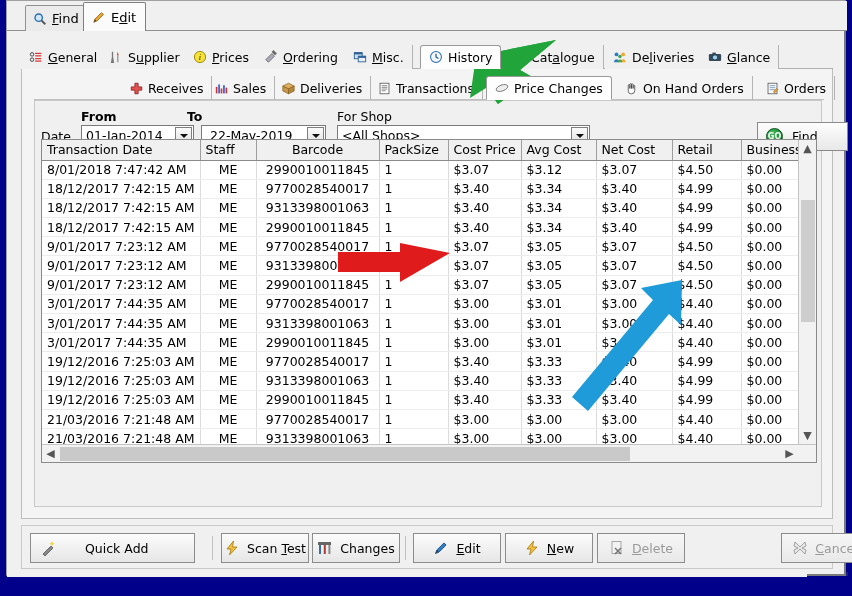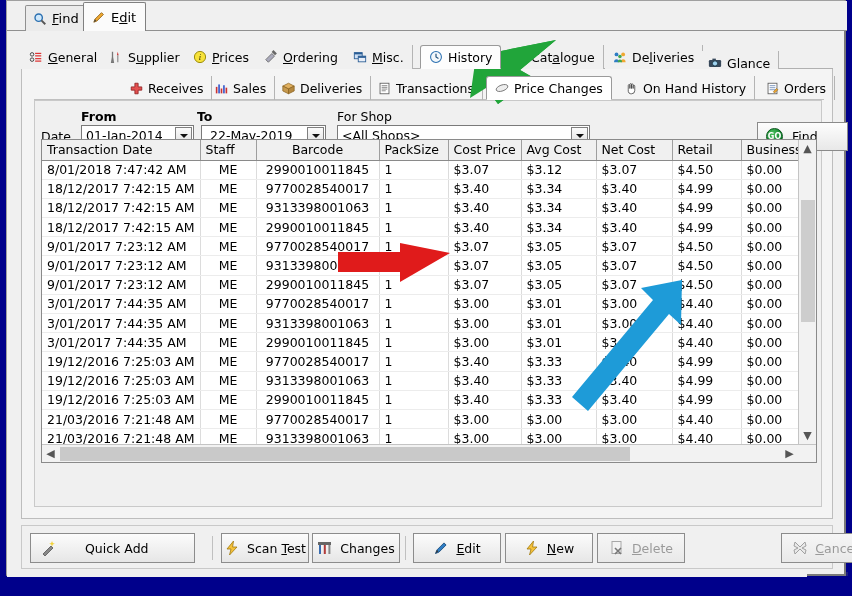--- a/index.html
+++ b/index.html
@@ -321,21 +321,21 @@
             <circle cx="4" cy="5" r="2.2" fill="#2f7dc4"></circle>
               <path d="M1.2 14 a2.8 3.4 0 0 1 5.6 0 z" fill="#2f7dc4"></path>
             <circle cx="11.6" cy="5" r="2.2" fill="#f0a830"></circle>
               <path d="M8.8 14 a2.8 3.4 0 0 1 5.6 0 z" fill="#f0a830"></path>
             <circle cx="7.9" cy="7.4" r="2" fill="#3fa64f"></circle>
               <path d="M5.4 14 a2.5 3.1 0 0 1 5 0 z" fill="#3fa64f"></path>
           </svg>
           <span>De<u>l</u>iveries</span>
         </div>
 
-        <div class="t2" style="left:679px; border-right:1px solid #b4b4b4;margin-top:6px;">
+        <div class="t2" style="left:679px; border-right:1px solid #b4b4b4;">
           <svg class="ic" width="14" height="14" viewBox="0 0 16 16">
             <rect x="1" y="4.5" width="14" height="8" rx="1.4" fill="#37485a"></rect>
             <circle cx="8" cy="8.5" r="3" fill="#9fd3f0" stroke="#16313f" stroke-width="1"></circle>
             <rect x="5" y="3" width="4" height="2" fill="#37485a"></rect>
           </svg>
           <span><u>G</u>lance</span>
         </div>
       </div>
 
       <div class="innerbox">
@@ -383,21 +383,21 @@
             <svg class="ic" width="14" height="14" viewBox="0 0 16 16">
               <ellipse cx="8" cy="8" rx="7" ry="3.4" transform="rotate(-20 8 8)" fill="#ededed" stroke="#777" stroke-width="1"></ellipse>
             </svg>
             <span>Price Changes</span>
           </div>
 
           <div class="t3" style="left:583px;">
             <svg class="ic" width="13" height="13" viewBox="0 0 16 16">
               <path d="M4 9 V4.2 a1 1 0 0 1 2 0 V8 V3 a1 1 0 0 1 2 0 V8 V3.4 a1 1 0 0 1 2 0 V8 V5 a1 1 0 0 1 2 0 V10.5 a4 4 0 0 1 -4 4 H7 a3.4 3.4 0 0 1 -3 -3 z" fill="#fff" stroke="#444" stroke-width="1"></path>
             </svg>
-            <span>On Hand History</span>
+            <span>On Hand Orders</span>
           </div>
 
           <div class="t3" style="left:724px;">
             <svg class="ic" width="13" height="13" viewBox="0 0 16 16">
               <rect x="2.5" y="1.5" width="11" height="13" fill="#fff" stroke="#555" stroke-width="1"></rect>
               <path d="M4.5 4.5 H11.5 M4.5 7 H11.5 M4.5 9.5 H11.5" stroke="#5577aa" stroke-width="0.9"></path>
               <path d="M9 12 L13 8 L14.6 9.6 L10.6 13.6 z" fill="#f0a830" stroke="#8a5c10" stroke-width="0.7"></path>
             </svg>
             <span>Orders</span>
           </div>
@@ -409,21 +409,21 @@
             <span class="lbl" style="left:6px; top:28px;">Date</span>
 
             <span class="lbl bold" style="left:46px; top:8px;">From</span>
             <div class="field" style="left:46px; top:24px; width:113px;">
               <span>01-Jan-2014</span>
             </div>
             <div class="dd-btn" style="left:140px; top:26px;">
               <span class="caret"></span>
             </div>
 
-            <span class="lbl bold" style="left:162px; top:8px;">To</span>
+            <span class="lbl bold" style="left:152px; top:8px;">To</span>
             <div class="field" style="left:166px; top:24px; width:125px;padding-left:8px;">
               <span>22-May-2019</span>
             </div>
             <div class="dd-btn" style="left:272px; top:26px;">
               <span class="caret"></span>
             </div>
 
             <span class="lbl" style="left:302px; top:8px;">For Shop</span>
             <div class="field" style="left:302px; top:24px; width:253px;">
               <span>&lt;All Shops&gt;</span>

